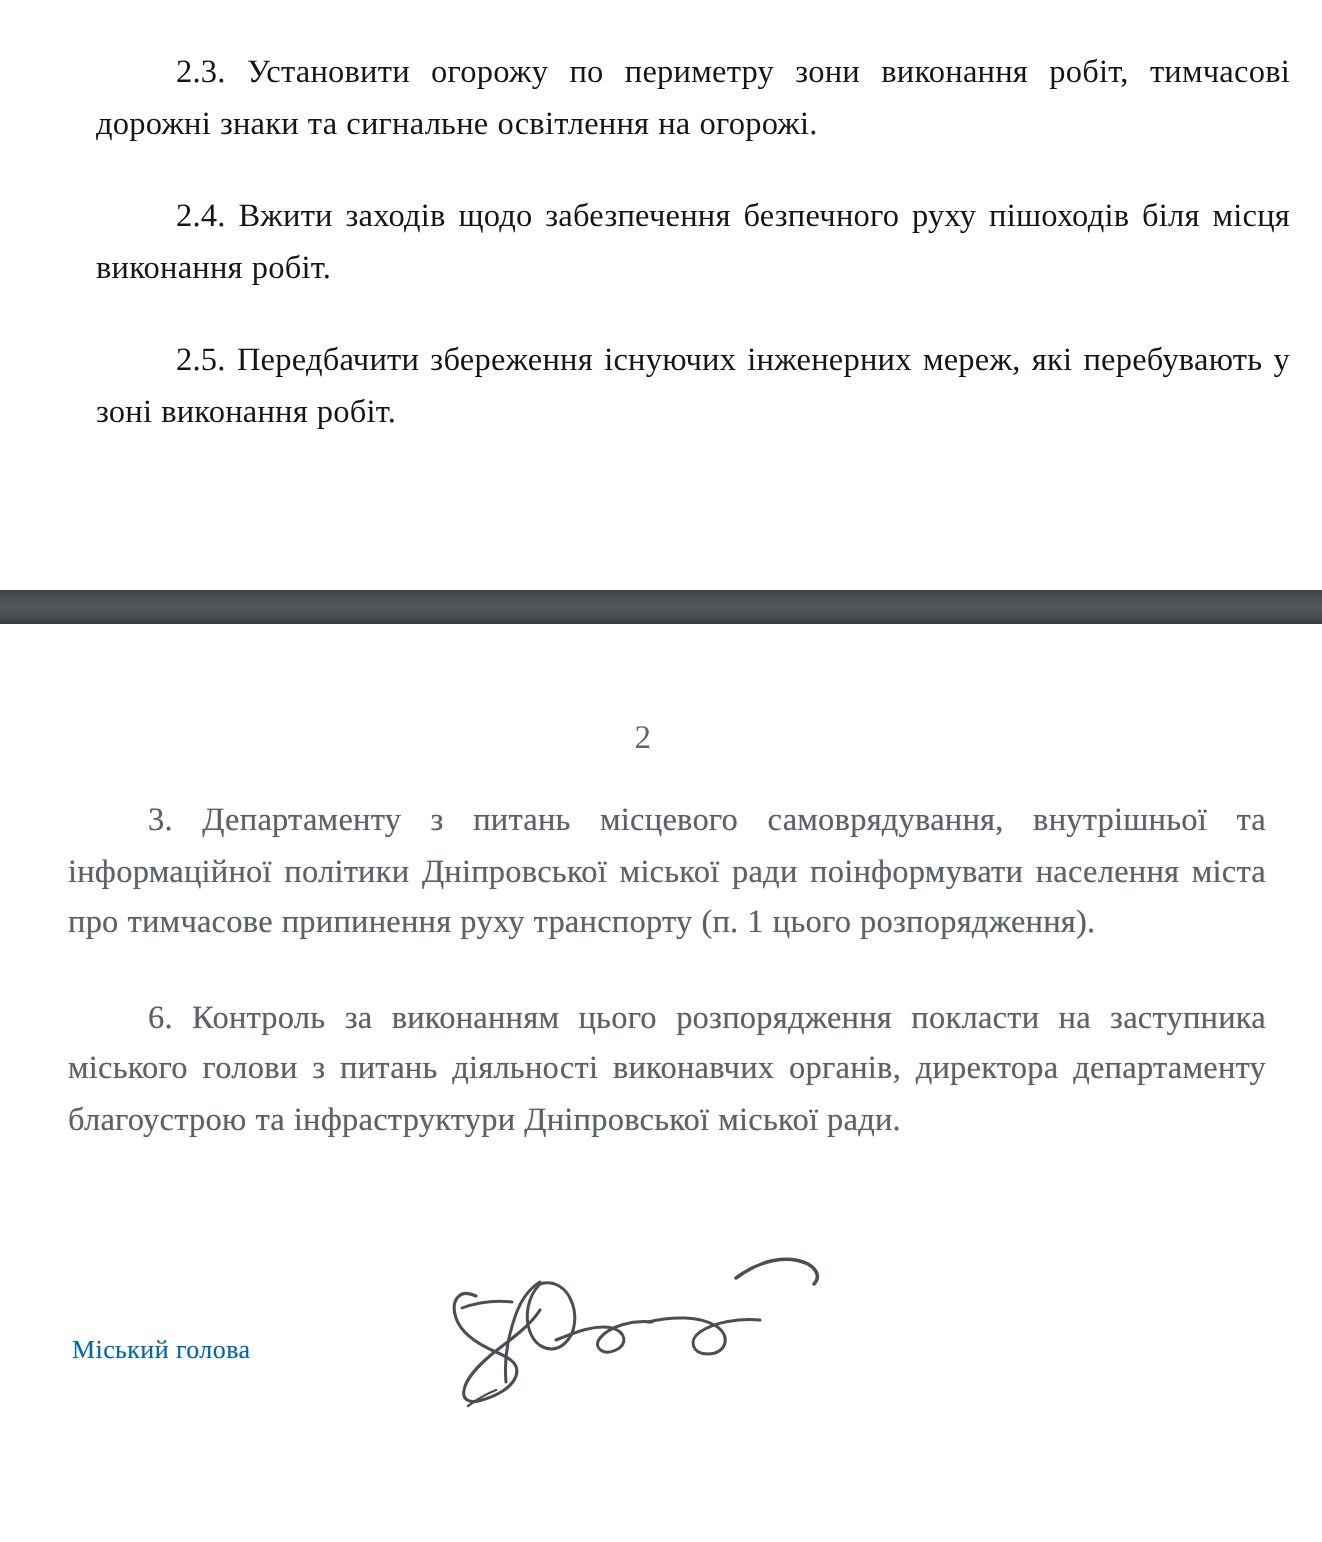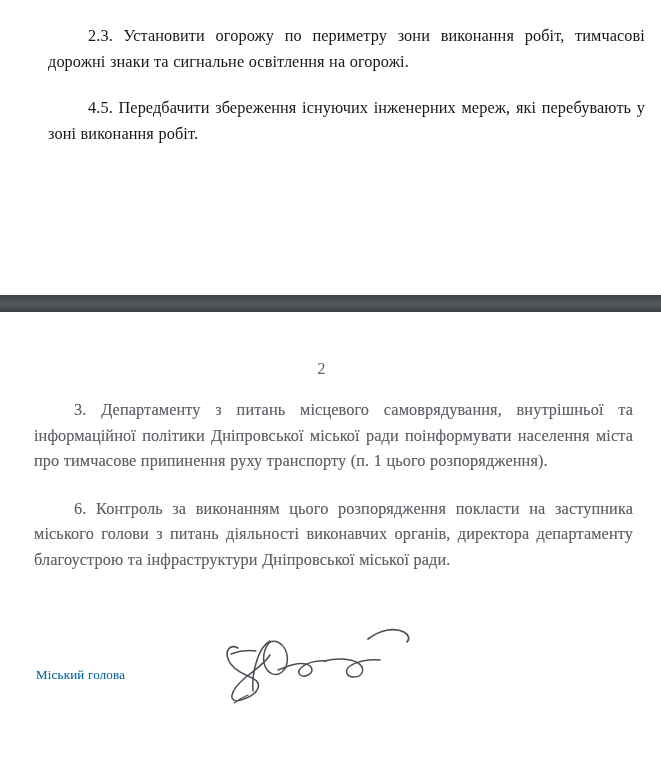--- a/index.html
+++ b/index.html
@@ -136,21 +136,22 @@
     stroke-linecap: round;
     stroke-linejoin: round;
   }
 </style>
 </head>
 <body>
 
 <section class="page-scan" id="page-one">
   <div class="doc-body">
     <p class="para" id="para-2-3">2.3. Установити огорожу по периметру зони виконання робіт, тимчасові дорожні знаки та сигнальне освітлення на огорожі.</p>
-    <p class="para" id="para-2-5">4.5. Передбачити збереження існуючих інженерних мереж, які перебувають у зоні виконання робіт.</p>
+    <p class="para" id="para-2-4">2.4. Вжити заходів щодо забезпечення безпечного руху пішоходів біля місця виконання робіт.</p>
+    <p class="para" id="para-2-5">2.5. Передбачити збереження існуючих інженерних мереж, які перебувають у зоні виконання робіт.</p>
   </div>
 </section>
 
 <div id="scan-separator"></div>
 
 <section class="page-scan" id="page-two">
   <div class="doc-body">
 
     <div class="page-number">2</div>
 

